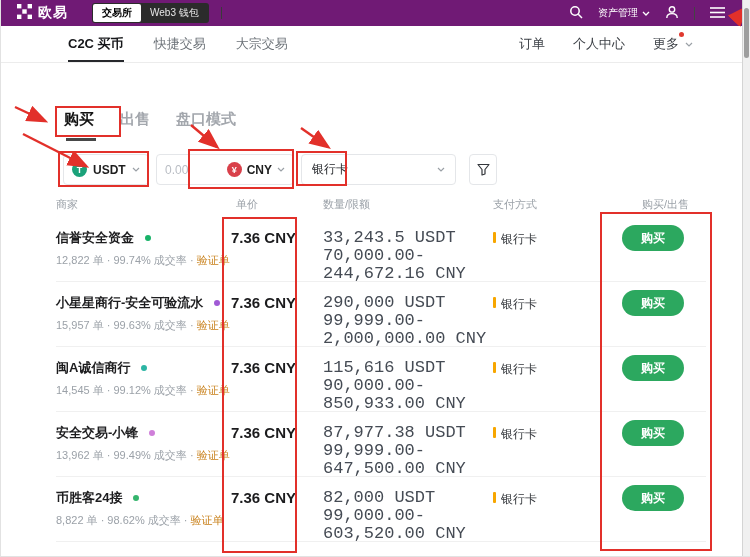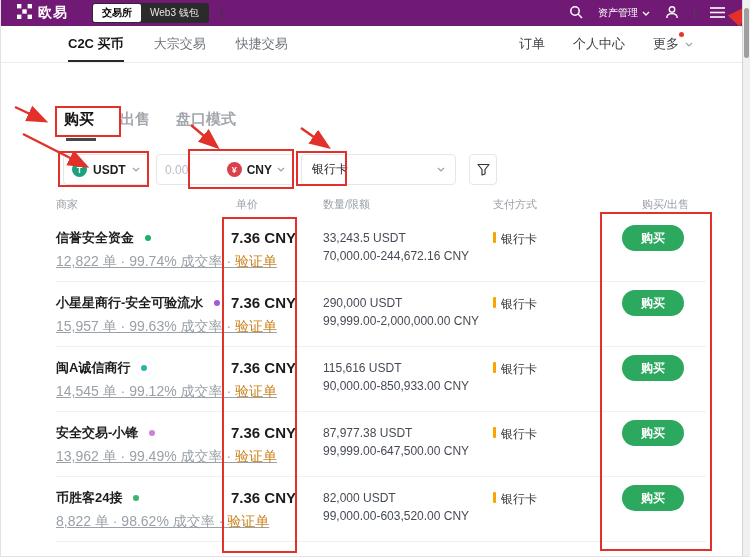--- a/index.html
+++ b/index.html
@@ -61,24 +61,24 @@
   .thead,.row{display:grid;grid-template-columns:170px 72px 193px 125px 1fr;}
   .thead{font-size:11px;color:#9ba1a8;margin-bottom:5px;}
   .th-price{padding-left:10px;}
   .th-qty{padding-left:25px;}
   .th-pay{padding-left:2px;}
   .th-action{text-align:right;padding-right:17px;}
   .row{height:65px;border-bottom:1px solid #f0f0f0;}
   .mline{display:flex;align-items:center;gap:11px;padding-top:12px;}
   .mname{font-size:13px;font-weight:700;color:#1d1d1f;cursor:pointer;white-space:nowrap;}
   .badge{width:6px;height:6px;border:3px solid #18b268;border-radius:50%;display:inline-block;flex-shrink:0;}
-  .mstats{margin-top:6px;font-size:14px;color:#9ba1a8;white-space:nowrap;text-decoration:underline;}
+  .mstats{margin-top:6px;font-size:11px;color:#9ba1a8;white-space:nowrap;}
   .verified{color:var(--verified-orange);cursor:pointer;}
   .price{padding-top:12px;font-size:15px;font-weight:700;color:#1b1b1d;text-align:right;padding-right:2px;}
-  .qty{padding-top:12px;padding-left:25px;font-size:12px;color:#454b54;line-height:18px;}
+  .qty{padding-top:12px;padding-left:25px;font-size:17px;color:#454b54;line-height:18px;font-family:Liberation Mono, monospace;}
   .payment{padding-top:14px;padding-left:2px;font-size:12px;color:#33363b;display:flex;align-items:flex-start;gap:5px;}
   .paybar{width:3px;height:11px;background:var(--payment-bar-orange);border-radius:1px;margin-top:1px;flex-shrink:0;}
   .action{display:flex;justify-content:flex-end;align-items:flex-start;padding-top:8px;padding-right:22px;}
   .buy-btn{width:62px;height:26px;border:0;border-radius:13px;background:var(--buy-green);color:#fff;font-size:12px;font-weight:600;cursor:pointer;font-family:inherit;}
 
   
   .scrollbar{position:absolute;right:0;top:0;width:8px;height:557px;background:#f0f0f0;border-left:1px solid #d4d4d4;z-index:40;}
   .scroll-thumb{position:absolute;left:1px;top:8px;width:5px;height:50px;background:#9e9e9e;border-radius:3px;}
 
   
@@ -136,22 +136,22 @@
             <line x1="0" y1="5.5" x2="15" y2="5.5"></line>
             <line x1="0" y1="10" x2="15" y2="10"></line>
           </svg>
       </span>
     </div>
   </header>
 
   <nav class="subnav">
     <div class="subnav-left">
       <span class="sn-item active">C2C 买币</span>
+      <span class="sn-item">快捷交易</span>
       <span class="sn-item">大宗交易</span>
-      <span class="sn-item">快捷交易</span>
     </div>
     <div class="subnav-right">
       <span>订单</span>
       <span>个人中心</span>
       <span class="more-wrap">
         <span>更多</span>
         <span class="dot"></span>
         <svg class="chev" width="8" height="5" viewBox="0 0 8 5" fill="none" stroke="#9aa0a6" stroke-width="1.2">
             <polyline points="1,1 4,4 7,1"></polyline>
           </svg>

